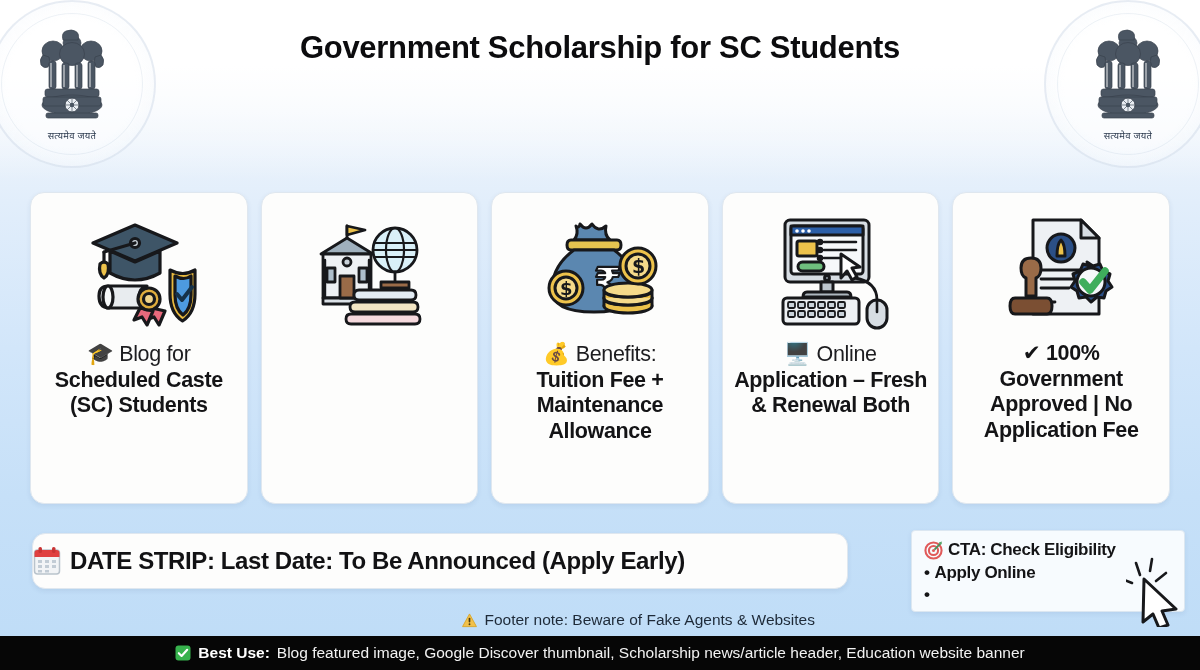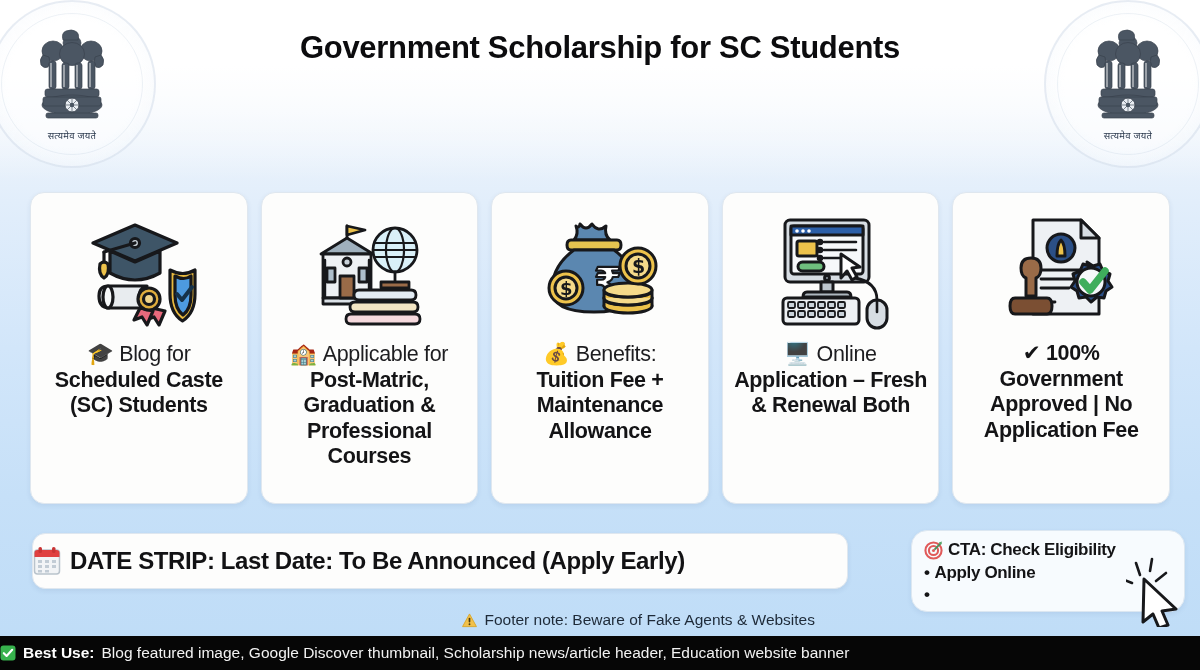--- a/index.html
+++ b/index.html
@@ -119,21 +119,21 @@
     font-size: 24px; font-weight: 700; color: #121214; letter-spacing: -0.4px;
     white-space: nowrap;
   }
 
   
   .cta {
     position: absolute; left: 911px; top: 530px;
     width: 274px; height: 82px;
     background: #f7fbfe;
     border: 1px solid #dce7f1;
-    border-radius: 16px;
+    border-radius: 4px;
     box-shadow: 0 2px 5px rgba(40,70,110,0.08);
     padding: 8px 10px 0 12px;
   }
   .cta-line {
     font-size: 17px; font-weight: 700; color: #141416;
     line-height: 1.33; letter-spacing: -0.35px; white-space: nowrap;
     display: flex; align-items: center; gap: 5px;
   }
   .cta-cursor { position: absolute; right: -8px; bottom: -16px; width: 66px; height: 72px; }
 
@@ -141,21 +141,21 @@
   .footer-note {
     position: absolute; right: 385px; top: 611px;
     font-size: 15.5px; color: #1e2a38; white-space: nowrap;
     display: flex; align-items: center; gap: 7px;
   }
 
   
   .bottom-bar {
     position: absolute; left: 0; right: 0; bottom: 0; height: 34px;
     background: #060606;
-    display: flex; align-items: center; justify-content: flex-start; gap: 7px;
+    display: flex; align-items: center; justify-content: center; gap: 7px;
   }
   .bottom-bar .bb-text {
     font-size: 15.5px; color: #f2f2f2; white-space: nowrap;
   }
   .bottom-bar .bb-strong { font-weight: 700; color: #ffffff; }
 
   .emoji { font-family: "DejaVu Sans", sans-serif; }
 </style>
 </head>
 <body>
@@ -292,25 +292,20 @@
             <circle cx="88" cy="40" r="22" fill="#d9f0f8"></circle>
             <ellipse cx="88" cy="40" rx="9" ry="22" fill="none" stroke-width="2.2"></ellipse>
             <path d="M67 33 H109 M67 47 H109 M66 40 H110" fill="none" stroke-width="2.2"></path>
             <path d="M88 62 L88 72" fill="none"></path>
             <path d="M74 72 h28 v6 h-28 z" fill="#9a6b48"></path>
             <path d="M52 80 h52 q5 0 5 5 t-5 5 H52 q-5 0 -5 -5 t5 -5 z" fill="#e3ecf4"></path>
             <path d="M48 92 h58 q5 0 5 5 t-5 5 H48 q-5 0 -5 -5 t5 -5 z" fill="#f3e6c4"></path>
             <path d="M44 104 h64 q5 0 5 5 t-5 5 H44 q-5 0 -5 -5 t5 -5 z" fill="#f5d9dd"></path>
           </g>
         </svg>
-      </div>
-      <div class="card-text">
-        <span class="emj emoji">🏫</span>
-        <span class="lead">Applicable for</span><br>
-        <span>Post-Matric, Graduation &amp; Professional Courses</span>
       </div>
     </div>
 
     <div class="card">
       <div class="card-icon">
         <svg viewBox="0 0 124 122">
           <g stroke="#17181b" stroke-width="3" stroke-linejoin="round" stroke-linecap="round">
             <path d="M42 14 q6 8 12 0 q6 9 14 2 q-2 9 4 14 H36 q5 -6 2 -14 q3 3 4 -2 z" fill="#5b87b0"></path>
             <path d="M33 30 h46 q4 0 4 5 t-4 5 H33 q-4 0 -4 -5 t4 -5 z" fill="#e5c450"></path>
             <path d="M36 40 q-22 16 -22 40 q0 22 42 22 q42 0 42 -22 q0 -24 -22 -40 z" fill="#5b87b0"></path>

